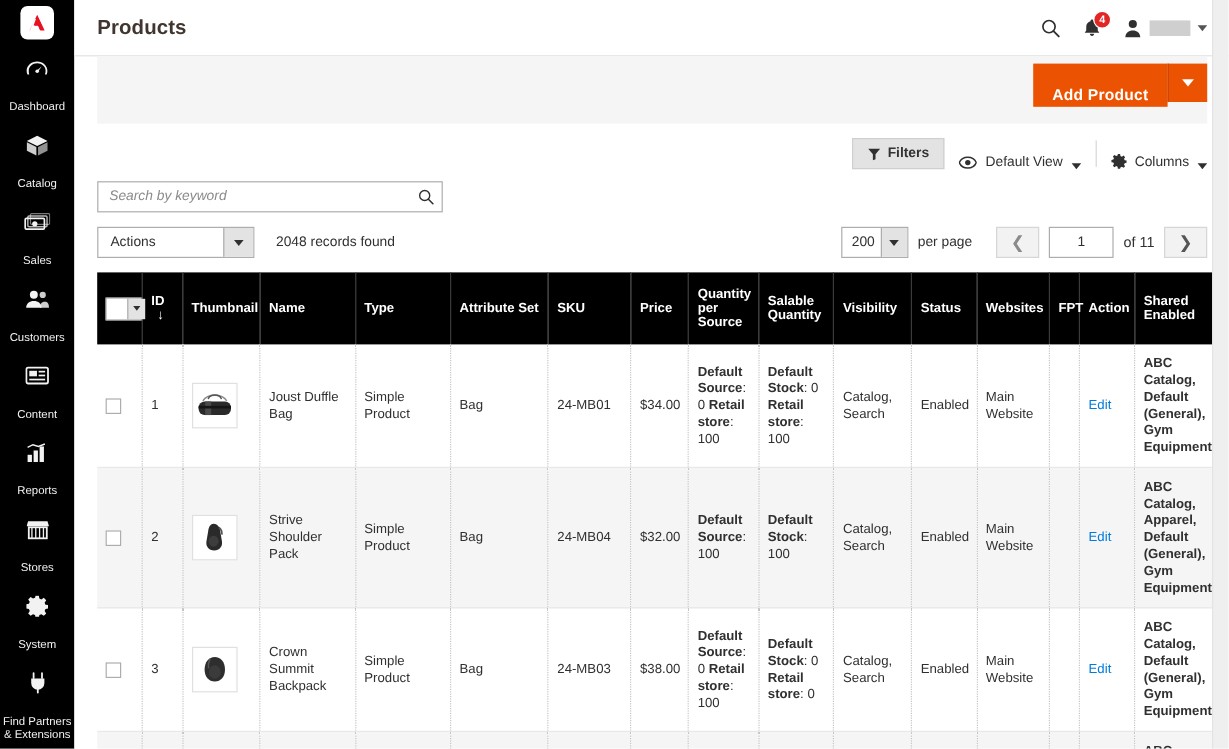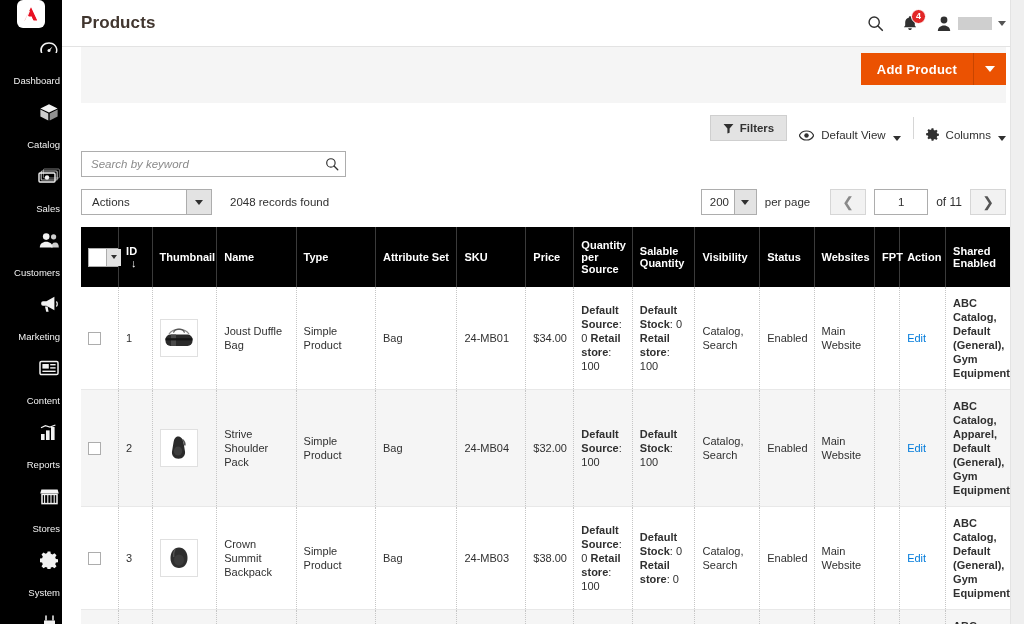--- a/index.html
+++ b/index.html
@@ -23,21 +23,21 @@
     width: 62px; height: 50px;
     display: flex; align-items: center; justify-content: center;
   }
   .logo-box {
     width: 28px; height: 28px; border-radius: 6px; background: #fff;
     display: flex; align-items: center; justify-content: center;
   }
   .nav-item {
     width: 62px;
     padding: 6px 2px 6px;
-    display: flex; flex-direction: column; align-items: flex-end;
+    display: flex; flex-direction: column; align-items: center;
     gap: 17px; cursor: pointer;
     margin-top: 4px;
   }
   .nav-item .ico { width: 22px; height: 20px; display:flex; align-items:center; justify-content:center; }
   .nav-item .ico svg { display:block; }
   .nav-label {
     color: #f2f2f2; font-size: 9.5px; line-height: 11px; text-align: center;
     font-family: "Liberation Sans", sans-serif;
     white-space: pre-line;
   }
@@ -69,21 +69,21 @@
   .gray-band {
     height: 56px; background: #f5f5f5; margin-top: 0px;
     position: relative;
   }
   .add-product-wrap {
     position: absolute; right: 0px; top: 6px;
     display: flex;
   }
   .btn-primary {
     background: #eb5202; color: #fff; border: none; cursor: pointer;
-    font-size: 13px; font-weight: bold; padding: 8px 16px; height: 32px;
+    font-size: 13px; font-weight: bold; padding: 18px 16px; height: 32px;
     font-family: "Liberation Sans", sans-serif;
     letter-spacing: .2px;
   }
   .btn-primary-split {
     background: #eb5202; border: none; border-left: 1px solid #c84500; cursor: pointer;
     width: 33px; height: 32px; display:flex; align-items:center; justify-content:center;
   }
   .caret-white { width:0;height:0;border-left:5px solid transparent;border-right:5px solid transparent;border-top:6px solid #fff; }
 
   
@@ -100,21 +100,21 @@
   .ctrl-link {
     display: flex; align-items: flex-end; gap: 7px; cursor: pointer;
     font-size: 11.5px; color: #303030; padding: 0 0; height: 26px;
   }
   .vsep { width:1px; height: 22px; background: #d6d6d6; }
   .caret-dk { width:0;height:0;border-left:4px solid transparent;border-right:4px solid transparent;border-top:5px solid #303030; }
 
   
   .search-row { display:flex; align-items:center; margin-top: 6px; }
   .search-box {
-    width: 265px; height: 26px; border: 1px solid #adadad; background: #fff;
+    width: 288px; height: 26px; border: 1px solid #adadad; background: #fff;
     display: flex; align-items: center; padding: 0 6px 0 9px;
   }
   .search-box input {
     flex:1; border:none; outline:none; font-size: 11.5px; font-style: italic;
     color: #303030; font-family: "Liberation Sans", sans-serif; background: transparent;
   }
   .search-box input::placeholder { color:#8a8a8a; font-style: italic; }
 
   .actions-row { display:flex; align-items:center; margin-top: 12px; justify-content: space-between; }
   .actions-left { display:flex; align-items:center; gap: 18px; }
@@ -246,30 +246,20 @@
         <div class="nav-item">
           <span class="ico">
             <svg width="20" height="17" viewBox="0 0 20 17">
               <circle cx="7.2" cy="4.6" r="3.3" fill="#f2f2f2"></circle>
               <path d="M.8 15.4c0-3.4 2.8-5.6 6.4-5.6s6.4 2.2 6.4 5.6z" fill="#f2f2f2"></path>
               <circle cx="14.6" cy="4.8" r="2.6" fill="#f2f2f2" opacity=".85"></circle>
               <path d="M12.2 15.4c0-3 1.3-5 4.2-5 2.2 0 3.4 1.4 3.4 5z" fill="#f2f2f2" opacity=".85"></path>
             </svg>
           </span>
           <span class="nav-label">Customers</span>
-        </div>
-        <div class="nav-item">
-          <span class="ico">
-            <svg width="19" height="18" viewBox="0 0 19 18">
-              <path d="M3 6.2h3.4l8-4.4v13.4l-8-4.4H3a1.8 1.8 0 01-1.8-1.8V8A1.8 1.8 0 013 6.2z" fill="#f2f2f2"></path>
-              <path d="M5 11.6h2.6l1 5.2H6.2z" fill="#f2f2f2"></path>
-              <path d="M16.2 6.6c1.4.6 1.4 4.2 0 4.8" fill="none" stroke="#f2f2f2" stroke-width="1.3"></path>
-            </svg>
-          </span>
-          <span class="nav-label">Marketing</span>
         </div>
         <div class="nav-item">
           <span class="ico">
             <svg width="20" height="16" viewBox="0 0 20 16">
               <rect x="1" y="1.4" width="18" height="13.2" rx="1.4" fill="none" stroke="#f2f2f2" stroke-width="1.5"></rect>
               <rect x="3.4" y="4" width="6.4" height="4.6" fill="#f2f2f2"></rect>
               <rect x="11.2" y="4" width="5.4" height="1.4" fill="#f2f2f2"></rect>
               <rect x="11.2" y="7.2" width="5.4" height="1.4" fill="#f2f2f2"></rect>
               <rect x="3.4" y="10.6" width="13.2" height="1.4" fill="#f2f2f2"></rect>
             </svg>

